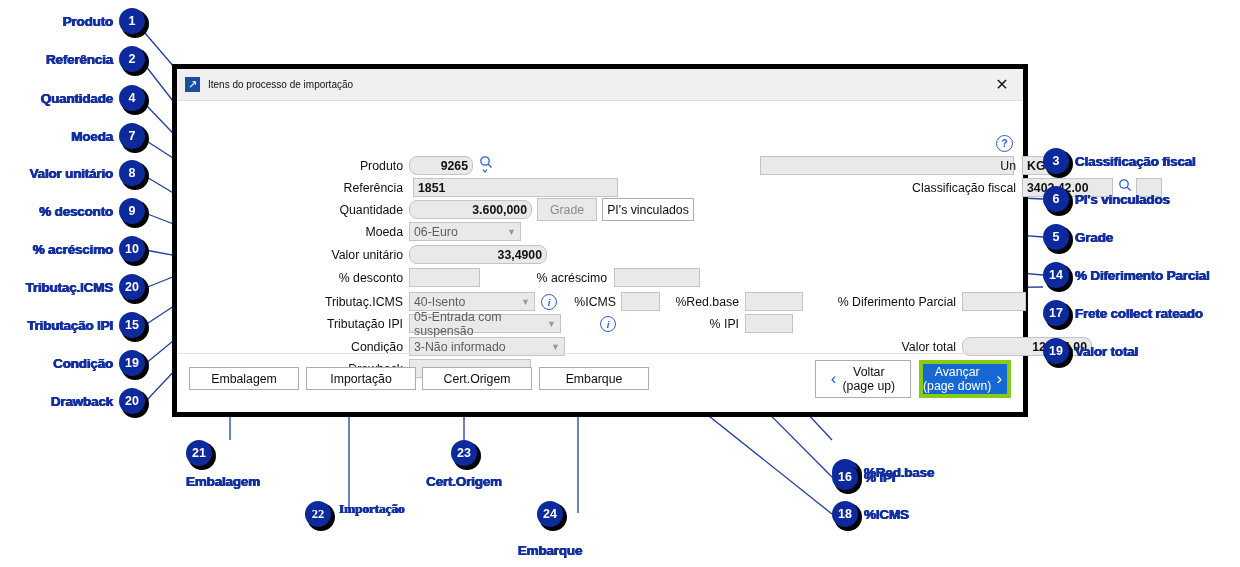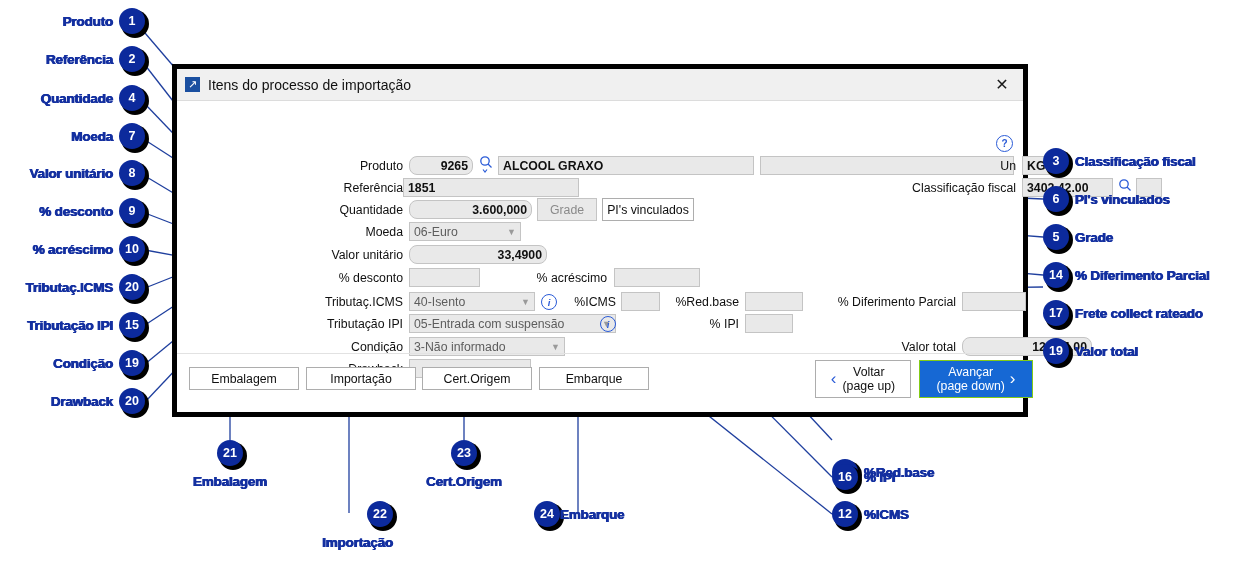--- a/index.html
+++ b/index.html
@@ -33,21 +33,21 @@
   }
   #titlebar{
     height:31px;background:#f0f0f0;border-bottom:1px solid #dcdcdc;
     display:flex;align-items:center;position:relative;
   }
   #titlebar .tb-ico{
     width:15px;height:15px;background:#1a4fa0;margin-left:8px;margin-right:8px;
     display:flex;align-items:center;justify-content:center;color:#fff;font-size:11px;
     line-height:1;
   }
-  #titlebar .tb-text{font-size:14px;color:#101010;}
+  #titlebar .tb-text{font-size:10px;color:#101010;}
   #titlebar .tb-close{
     position:absolute;right:10px;top:4px;width:22px;height:22px;
     display:flex;align-items:center;justify-content:center;
     font-size:16px;color:#1a1a1a;cursor:pointer;
   }
   #helpicon{
     position:absolute;right:10px;top:34px;width:15px;height:15px;border-radius:50%;
     border:1.4px solid #2a5bd7;color:#2a5bd7;font-size:10px;
     display:flex;align-items:center;justify-content:center;font-weight:bold;
   }
@@ -86,22 +86,22 @@
   }
   .navbtn{
     position:absolute;height:38px;display:flex;align-items:center;
     box-sizing:border-box;font-size:12.3px;
   }
   #btn-voltar{
     left:638px;top:6px;width:96px;background:#ffffff;border:1px solid #adadad;
     color:#101010;justify-content:center;gap:6px;
   }
   #btn-avancar{
-    left:742px;top:6px;width:114px;background:#1668d4;border:1px solid #84cc16;
-    color:#ffffff;justify-content:center;gap:5px;
+    left:742px;top:6px;width:92px;background:#1668d4;border:4px solid #84cc16;
+    color:#ffffff;gap:5px;
   }
   .navtxt{display:flex;flex-direction:column;align-items:center;line-height:1.15;}
   .chevbig{font-size:17px;font-weight:300;}
   #btn-voltar .chevbig{color:#2a5bd7;}
 </style>
 </head>
 <body>
 
 <svg id="lines" viewBox="0 0 1240 567" width="1240" height="567">
   <g stroke="#1f3f9e" stroke-width="1.3" fill="none">
@@ -151,33 +151,32 @@
 
     <div class="lbl" style="left:40px;top:58px;width:186px;">Produto</div>
     <div class="fld num" style="left:232px;top:55px;width:64px;">9265</div>
     <span class="mag" style="left:302px;top:54px;">
       <svg width="14" height="18" viewBox="0 0 14 18">
           <circle cx="6" cy="6" r="4.2" stroke="#2a5bd7" stroke-width="1.3" fill="none"></circle>
           <line x1="9" y1="9" x2="12.5" y2="12.5" stroke="#2a5bd7" stroke-width="1.3"></line>
           <path d="M4 14.5 L6 17 L8 14.5" stroke="#2a5bd7" stroke-width="1.2" fill="none"></path>
         </svg>
     </span>
-    <div class="fld txt" style="left:321px;top:55px;width:256px;">ALCOOL GRAXO</div>
     <div class="fld blank" style="left:583px;top:55px;width:254px;"></div>
     <div class="lbl" style="left:700px;top:58px;width:139px;">Un</div>
     <div class="fld txt" style="left:845px;top:55px;width:31px;">KG</div>
     <span class="mag" style="left:881px;top:55px;">
       <svg width="14" height="14" viewBox="0 0 14 14">
           <circle cx="6" cy="6" r="4.2" stroke="#2a5bd7" stroke-width="1.3" fill="none"></circle>
           <line x1="9" y1="9" x2="12.5" y2="12.5" stroke="#2a5bd7" stroke-width="1.3"></line>
         </svg>
     </span>
 
     <div class="lbl" style="left:40px;top:80px;width:186px;">Referência</div>
-    <div class="fld txt" style="left:226px;top:77px;width:176px;">1851</div>
+    <div class="fld txt" style="left:236px;top:77px;width:205px;">1851</div>
     <div class="lbl" style="left:520px;top:80px;width:319px;">Classificação fiscal</div>
     <div class="fld txt" style="left:845px;top:77px;width:91px;">3402.42.00</div>
     <span class="mag" style="left:941px;top:77px;">
       <svg width="14" height="14" viewBox="0 0 14 14">
           <circle cx="6" cy="6" r="4.2" stroke="#2a5bd7" stroke-width="1.3" fill="none"></circle>
           <line x1="9" y1="9" x2="12.5" y2="12.5" stroke="#2a5bd7" stroke-width="1.3"></line>
         </svg>
     </span>
     <div class="fld blank" style="left:959px;top:77px;width:26px;"></div>
 
@@ -211,21 +210,21 @@
     </div>
     <div class="infoi" style="left:364px;top:193px;">i</div>
     <div class="lbl" style="left:383px;top:194px;width:56px;">%ICMS</div>
     <div class="fld blank" style="left:444px;top:191px;width:39px;"></div>
     <div class="lbl" style="left:488px;top:194px;width:74px;">%Red.base</div>
     <div class="fld blank" style="left:568px;top:191px;width:58px;"></div>
     <div class="lbl" style="left:640px;top:194px;width:139px;">% Diferimento Parcial</div>
     <div class="fld blank" style="left:785px;top:191px;width:64px;"></div>
 
     <div class="lbl" style="left:20px;top:216px;width:206px;">Tributação IPI</div>
-    <div class="sel" style="left:232px;top:213px;width:207px;">
+    <div class="sel" style="left:232px;top:213px;width:152px;">
       <span>05-Entrada com suspensão</span>
       <span class="chev">▼</span>
     </div>
     <div class="infoi" style="left:423px;top:215px;">i</div>
     <div class="lbl" style="left:498px;top:216px;width:64px;">% IPI</div>
     <div class="fld blank" style="left:568px;top:213px;width:48px;"></div>
 
     <div class="lbl" style="left:20px;top:239px;width:206px;">Condição</div>
     <div class="sel" style="left:232px;top:236px;width:156px;">
       <span>3-Não informado</span>
@@ -341,32 +340,32 @@
 
 <div class="anno right" style="left:832px;top:427px;margin-top:32px;">
   <span class="badge">13</span>
   <span class="anno-label">%Red.base</span>
 </div>
 <div class="anno right" style="left:832px;top:464px;">
   <span class="badge">16</span>
   <span class="anno-label">% IPI</span>
 </div>
 <div class="anno right" style="left:832px;top:501px;">
-  <span class="badge">12</span>
+  <span class="badge">18</span>
   <span class="anno-label">%ICMS</span>
 </div>
 
-<div style="position:absolute;left:186px;top:440px;width:88px;display:flex;flex-direction:column;align-items:center;gap:8px;">
+<div style="position:absolute;left:186px;top:440px;width:88px;display:flex;flex-direction:column;gap:8px;">
   <span class="badge">21</span>
   <span class="anno-label">Embalagem</span>
 </div>
-<div style="position:absolute;left:305px;top:501px;width:88px;display:flex;flex-direction:column;align-items:flex-end;gap:8px;">
+<div style="position:absolute;left:305px;top:501px;width:88px;display:flex;flex-direction:row;align-items:flex-start;gap:8px;font-family:Liberation Serif, serif;">
   <span class="badge">22</span>
   <span class="anno-label">Importação</span>
 </div>
 <div style="position:absolute;left:420px;top:440px;width:88px;display:flex;flex-direction:column;align-items:center;gap:8px;">
   <span class="badge">23</span>
   <span class="anno-label">Cert.Origem</span>
 </div>
-<div style="position:absolute;left:534px;top:501px;width:88px;display:flex;flex-direction:row;align-items:center;gap:0;">
+<div style="position:absolute;left:506px;top:501px;width:88px;display:flex;flex-direction:column;align-items:center;gap:16px;">
   <span class="badge">24</span>
   <span class="anno-label">Embarque</span>
 </div>
 
 </body></html>

